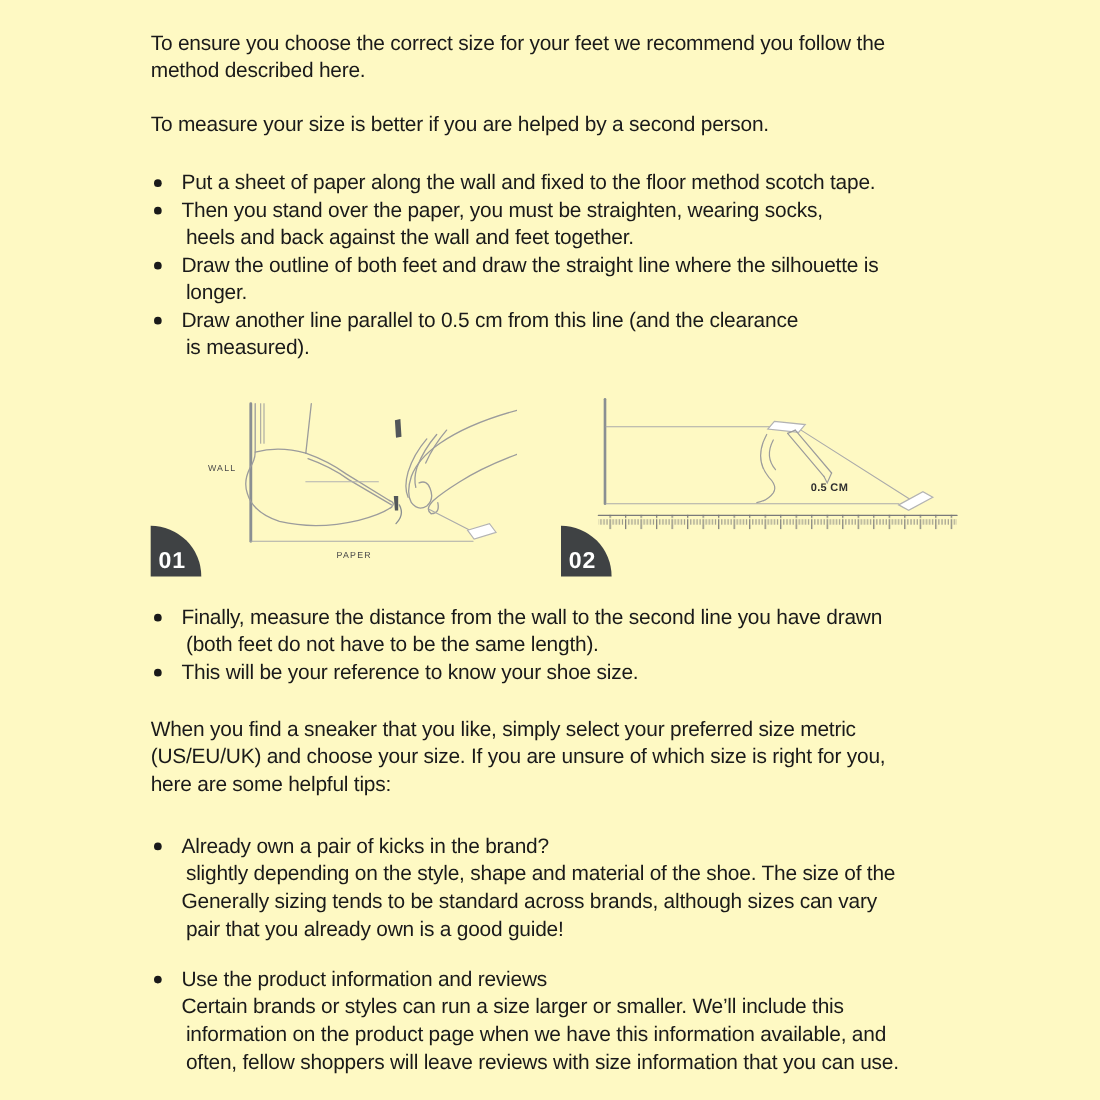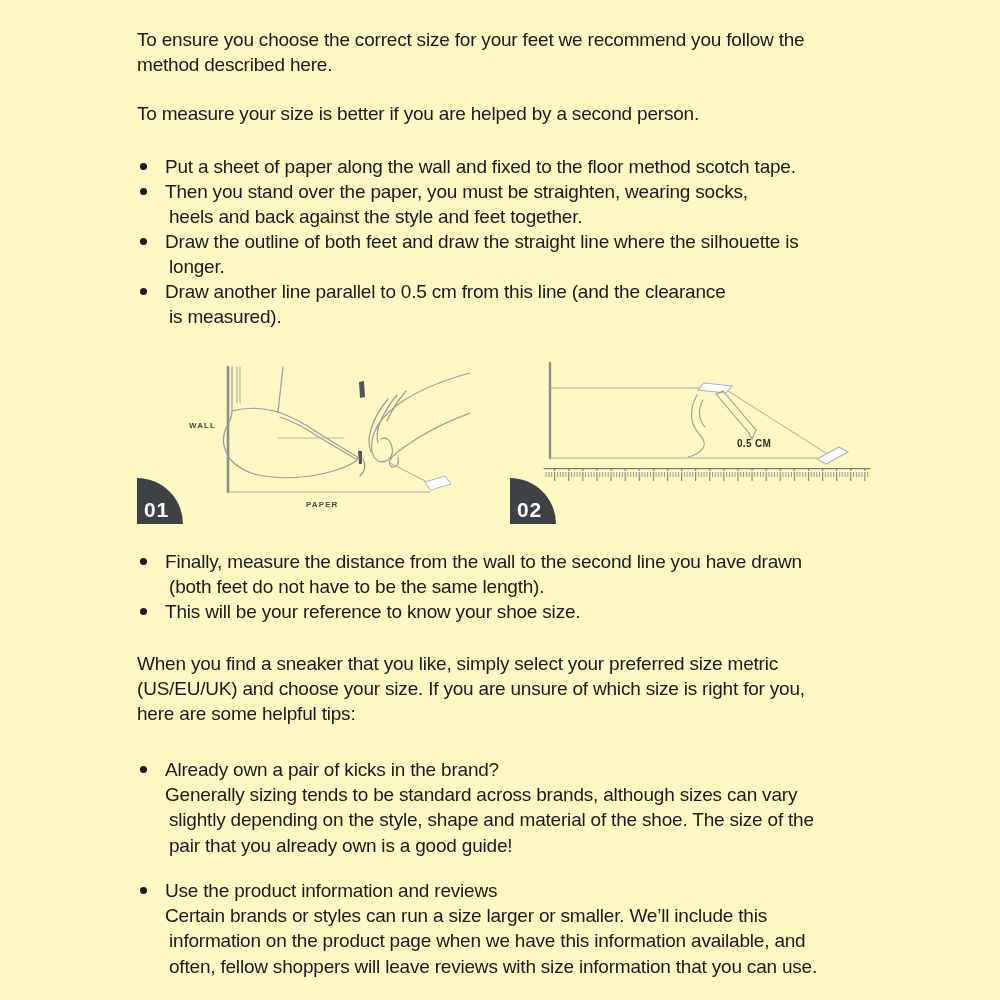--- a/index.html
+++ b/index.html
@@ -15,21 +15,21 @@
   .bullet { left:165px; }
   .dot {
     position:absolute; left:-25px; top:9px; width:7px; height:7px;
     border-radius:50%; background:#1a1a1a;
   }
   .cont { margin-left:4px; }
   .fig { position:absolute; width:340px; }
   .fig svg { display:block; }
   .small-label {
     position:absolute; font-size:8px; letter-spacing:1.1px; color:#4a4a4a;
-    line-height:9px; white-space:nowrap;font-weight:bold;
+    line-height:9px; white-space:nowrap;
   }
   .cm-label {
     position:absolute; font-size:10px; font-weight:bold; letter-spacing:0.3px;
     color:#2e2e2e; line-height:9px; white-space:nowrap;
   }
   .badge {
     position:absolute; width:46px; height:46px; background:#3f4244;
     border-top-right-radius:100%;
   }
   .badge span {
@@ -51,21 +51,21 @@
     <span class="line">To measure your size is better if you are helped by a second person.</span>
   </div>
 
   <div class="block bullet" style="top:154px">
     <span class="dot"></span>
     <span class="line">Put a sheet of paper along the wall and fixed to the floor method scotch tape.</span>
   </div>
   <div class="block bullet" style="top:179px">
     <span class="dot"></span>
     <span class="line">Then you stand over the paper, you must be straighten, wearing socks,</span>
-    <span class="line cont">heels and back against the style and feet together.</span>
+    <span class="line cont">heels and back against the wall and feet together.</span>
   </div>
   <div class="block bullet" style="top:229px">
     <span class="dot"></span>
     <span class="line">Draw the outline of both feet and draw the straight line where the silhouette is</span>
     <span class="line cont">longer.</span>
   </div>
   <div class="block bullet" style="top:279px">
     <span class="dot"></span>
     <span class="line">Draw another line parallel to 0.5 cm from this line (and the clearance</span>
     <span class="line cont">is measured).</span>
@@ -167,22 +167,22 @@
 
   <div class="block para" style="top:651px">
     <span class="line">When you find a sneaker that you like, simply select your preferred size metric</span>
     <span class="line">(US/EU/UK) and choose your size. If you are unsure of which size is right for you,</span>
     <span class="line">here are some helpful tips:</span>
   </div>
 
   <div class="block bullet" style="top:757px">
     <span class="dot"></span>
     <span class="line">Already own a pair of kicks in the brand?</span>
+    <span class="line cont">slightly depending on the style, shape and material of the shoe. The size of the</span>
     <span class="line">Generally sizing tends to be standard across brands, although sizes can vary</span>
-    <span class="line cont">slightly depending on the style, shape and material of the shoe. The size of the</span>
     <span class="line cont">pair that you already own is a good guide!</span>
   </div>
   <div class="block bullet" style="top:878px">
     <span class="dot"></span>
     <span class="line">Use the product information and reviews</span>
     <span class="line">Certain brands or styles can run a size larger or smaller. We’ll include this</span>
     <span class="line cont">information on the product page when we have this information available, and</span>
     <span class="line cont">often, fellow shoppers will leave reviews with size information that you can use.</span>
   </div>
 

